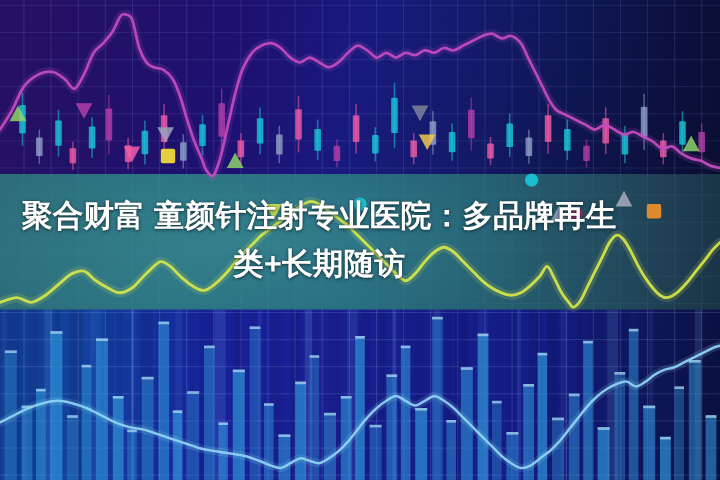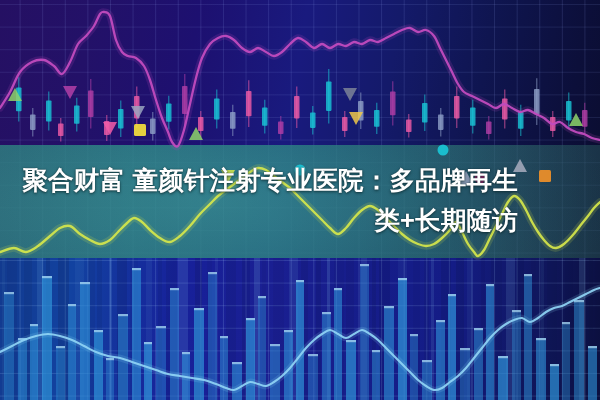--- a/index.html
+++ b/index.html
@@ -90,21 +90,21 @@
     background: radial-gradient(ellipse 70% 120% at 35% 50%,
       rgba(90,200,185,0.22) 0%, rgba(60,160,155,0.04) 60%, transparent 100%);
   }
   svg.layer { overflow: visible; }
   
   #title {
     position: absolute;
     left: 0;
     top: 160px;
     width: 532px;
-    text-align: right;
+    text-align: center;
     color: #ffffff;
     font-size: 25.5px;
     font-weight: bold;
     line-height: 40px;
     letter-spacing: 0.2px;
     text-shadow: 0 1px 3px rgba(10,40,45,0.85), 0 0 1px rgba(0,0,0,0.5);
     white-space: normal;
     padding: 0 14px;
     box-sizing: border-box;
   }

